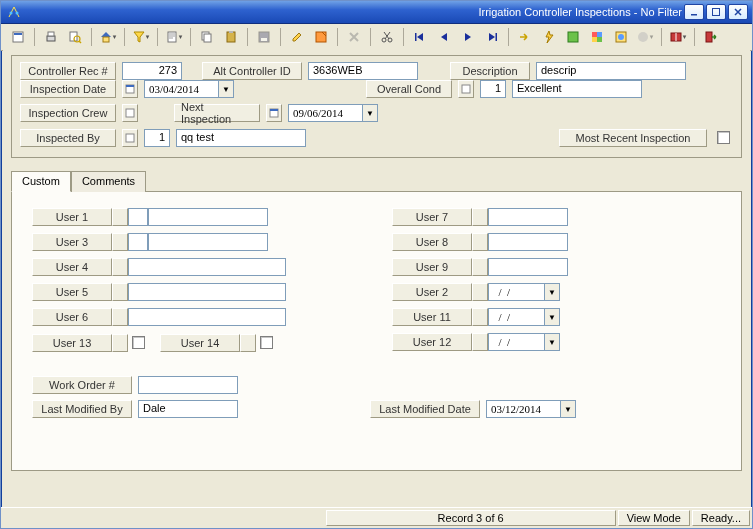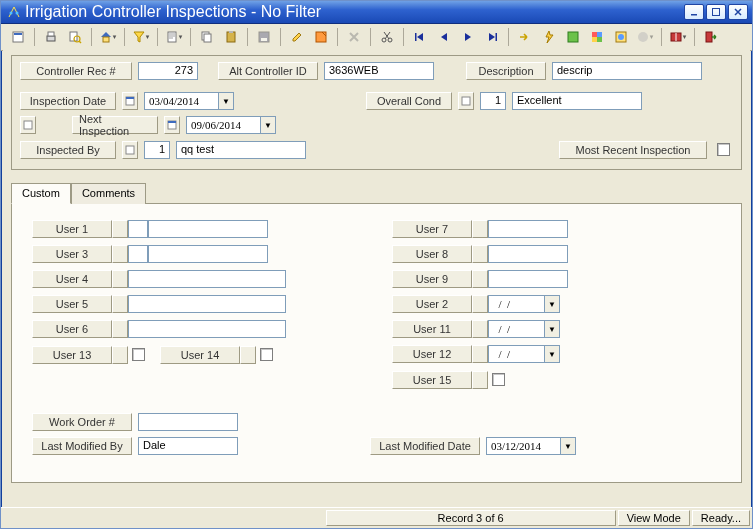--- a/index.html
+++ b/index.html
@@ -35,21 +35,21 @@
     background: linear-gradient(#6fa1e6, #2e62cf 40%, #1a49b5);
     display: flex; align-items: center;
     padding: 0 4px 0 6px;
     color: var(--win-title-text);
     border-bottom: 1px solid #0f2e7d;
   }
   .titlebar .icon {
     width: 14px; height: 14px; margin-right: 4px;
     display: inline-flex; align-items: center; justify-content: center;
   }
-  .titlebar .title { flex: 1; font-size: 16px; }
+  .titlebar .title { flex: 1; font-size: 11px; text-align: right; }
   .winbtn {
     width: 20px; height: 16px; margin-left: 2px;
     background: linear-gradient(#fefefe, #d9ecff);
     border: 1px solid #1f45a3; border-radius: 2px;
     display: inline-flex; align-items: center; justify-content: center;
     font-size: 8px; color: #1f45a3;
     box-sizing: border-box;
   }
   .toolbar {
     height: 26px;
@@ -371,31 +371,31 @@
           <rect x="2" y="2" width="6" height="10" fill="#c73a3a" stroke="#7a1414"></rect>
           <path d="M8 7 H12 M12 7 L10 5 M12 7 L10 9" stroke="#2e7d1e" stroke-width="1.4" fill="none"></path>
         </svg>
       </span>
   </div>
 
   <div class="client">
 
     <div class="toppanel">
       <div class="row">
-        <span class="lbl" style="width:112px">Controller Rec #</span>
+        <span class="lbl" style="width:96px">Controller Rec #</span>
         <span class="sunk readonly" style="width:60px;text-align:right">273</span>
         <span style="width:8px"></span>
         <span class="lbl" style="width:100px">Alt Controller ID</span>
         <span class="sunk readonly" style="width:110px">3636WEB</span>
         <span style="width:20px"></span>
         <span class="lbl" style="width:80px">Description</span>
         <span class="sunk readonly" style="width:150px">descrip</span>
       </div>
 
-      <div class="row" style="margin-top:12px">
+      <div class="row" style="margin-top:0">
         <span class="lbl" style="width:96px">Inspection Date</span>
         <span class="pick">
             <svg width="10" height="10">
               <rect x="1" y="1" width="8" height="8" fill="#fff" stroke="#888"></rect>
               <rect x="1" y="1" width="8" height="2" fill="#3e6bbf"></rect>
             </svg>
           </span>
         <span class="datebox">
           <input value="03/04/2014" style="">
           <span class="dd">▼</span>
@@ -405,20 +405,21 @@
         <span class="pick">
             <svg width="10" height="10">
               <rect x="1" y="1" width="8" height="8" fill="#fff" stroke="#888"></rect>
             </svg>
           </span>
         <span class="sunk" style="width:26px;text-align:right">1</span>
         <span class="sunk readonly" style="width:130px">Excellent</span>
       </div>
 
       <div class="row">
+        <span class="lbl" style="width:96px">Inspection Crew</span>
         <span class="pick">
             <svg width="10" height="10">
               <rect x="1" y="1" width="8" height="8" fill="#fff" stroke="#888"></rect>
             </svg>
           </span>
         <span style="flex:0 0 24px"></span>
         <span class="lbl" style="width:86px">Next Inspection</span>
         <span class="pick">
             <svg width="10" height="10">
               <rect x="1" y="1" width="8" height="8" fill="#fff" stroke="#888"></rect>
@@ -527,25 +528,20 @@
                 </span>
               </div>
             <div class="urow">
                 <span class="lbl ulabel">User 12</span>
                 <span class="pick"></span>
                 <span class="datebox">
                   <input style="width: 56px;" value="  /  /">
                   <span class="dd">▼</span>
                 </span>
               </div>
-            <div class="urow">
-                <span class="lbl ulabel">User 15</span>
-                <span class="pick"></span>
-                <input type="checkbox" class="chk" style="">
-              </div>
           </div>
         </div>
 
         <div class="bottomrow" style="margin-top:24px">
           <span class="lbl" style="width:100px">Work Order #</span>
           <input class="sunk" style="width: 100px;">
         </div>
         <div class="bottomrow" style="margin-top:6px">
           <span class="lbl" style="width:100px">Last Modified By</span>
           <span class="sunk readonly" style="width:100px">Dale</span>

